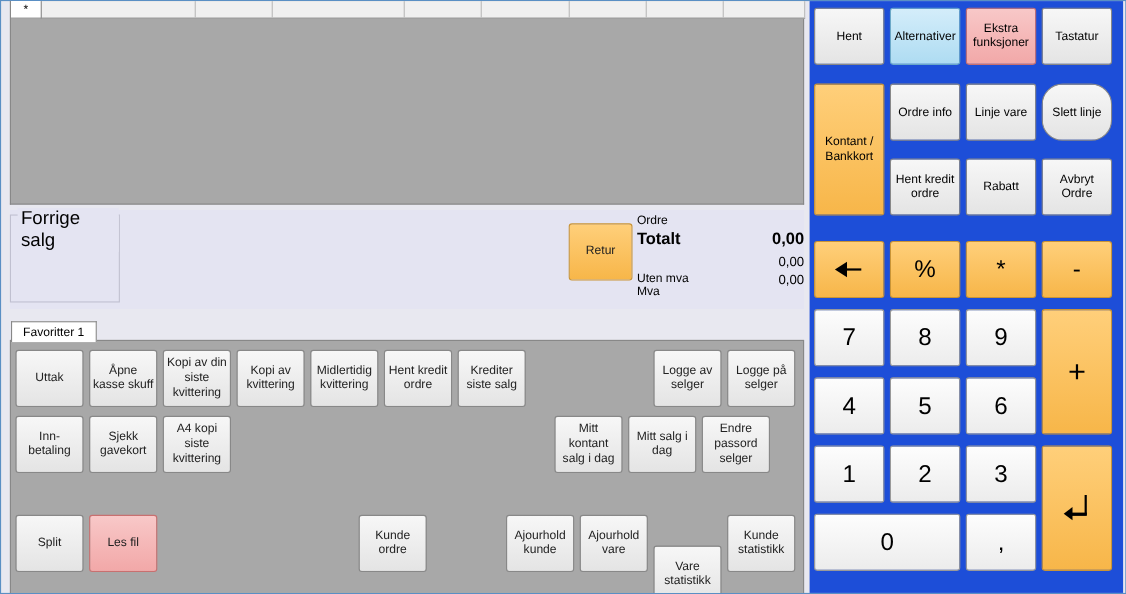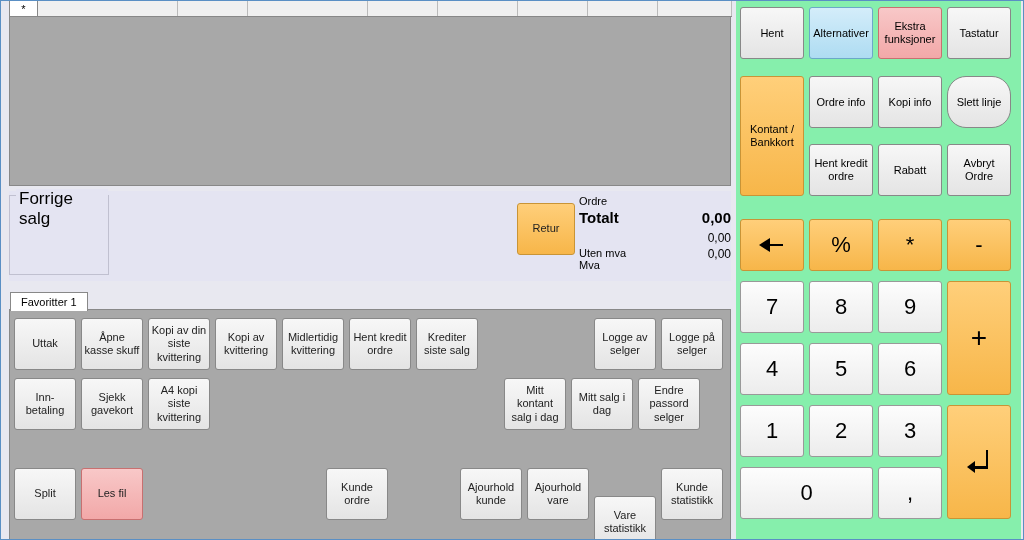--- a/index.html
+++ b/index.html
@@ -125,21 +125,21 @@
     border-bottom: none;
     padding: 3px 10px;
     font-size: 11px;
   }
   .right-panel {
     position: absolute;
     left: 735px;
     top: 0;
     width: 285px;
     height: 538px;
-    background: #86efac;
+    background: #1d4ed8;
   }
   .rbtn {
     position: absolute;
     display: flex;
     align-items: center;
     justify-content: center;
     text-align: center;
     background: linear-gradient(#f7f7f7, #e4e4e4);
     border: 1px solid #888;
     border-radius: 3px;
@@ -283,21 +283,21 @@
 
 <div class="right-panel">
 
   <div class="rbtn" style="left:4px;top:6px;width:64px;height:52px;">Hent</div>
   <div class="rbtn" style="left:73px;top:6px;width:64px;height:52px;background:linear-gradient(#d4edfa,#aedcf2);border-color:#6ba8c8;">Alternativ­er</div>
   <div class="rbtn" style="left:142px;top:6px;width:64px;height:52px;background:linear-gradient(#f8c8c8,#f2a8a8);border-color:#c87070;">Ekstra funksjoner</div>
   <div class="rbtn" style="left:211px;top:6px;width:64px;height:52px;">Tastatur</div>
 
   <div class="rbtn orange" style="left:4px;top:75px;width:64px;height:120px;">Kontant / Bankkort</div>
   <div class="rbtn" style="left:73px;top:75px;width:64px;height:52px;">Ordre info</div>
-  <div class="rbtn" style="left:142px;top:75px;width:64px;height:52px;">Kopi info</div>
+  <div class="rbtn" style="left:142px;top:75px;width:64px;height:52px;">Linje vare</div>
   <div class="rbtn" style="left:211px;top:75px;width:64px;height:52px;border-radius:19px;">Slett linje</div>
   <div class="rbtn" style="left:73px;top:143px;width:64px;height:52px;">Hent kredit ordre</div>
   <div class="rbtn" style="left:142px;top:143px;width:64px;height:52px;">Rabatt</div>
   <div class="rbtn" style="left:211px;top:143px;width:64px;height:52px;">Avbryt Ordre</div>
 
   <div class="keypad-area">
 
     <div class="kbtn orange arrow-left" style="left:4px;top:0;width:64px;height:52px;"></div>
     <div class="kbtn orange" style="left:73px;top:0;width:64px;height:52px;">%</div>
     <div class="kbtn orange" style="left:142px;top:0;width:64px;height:52px;">*</div>

